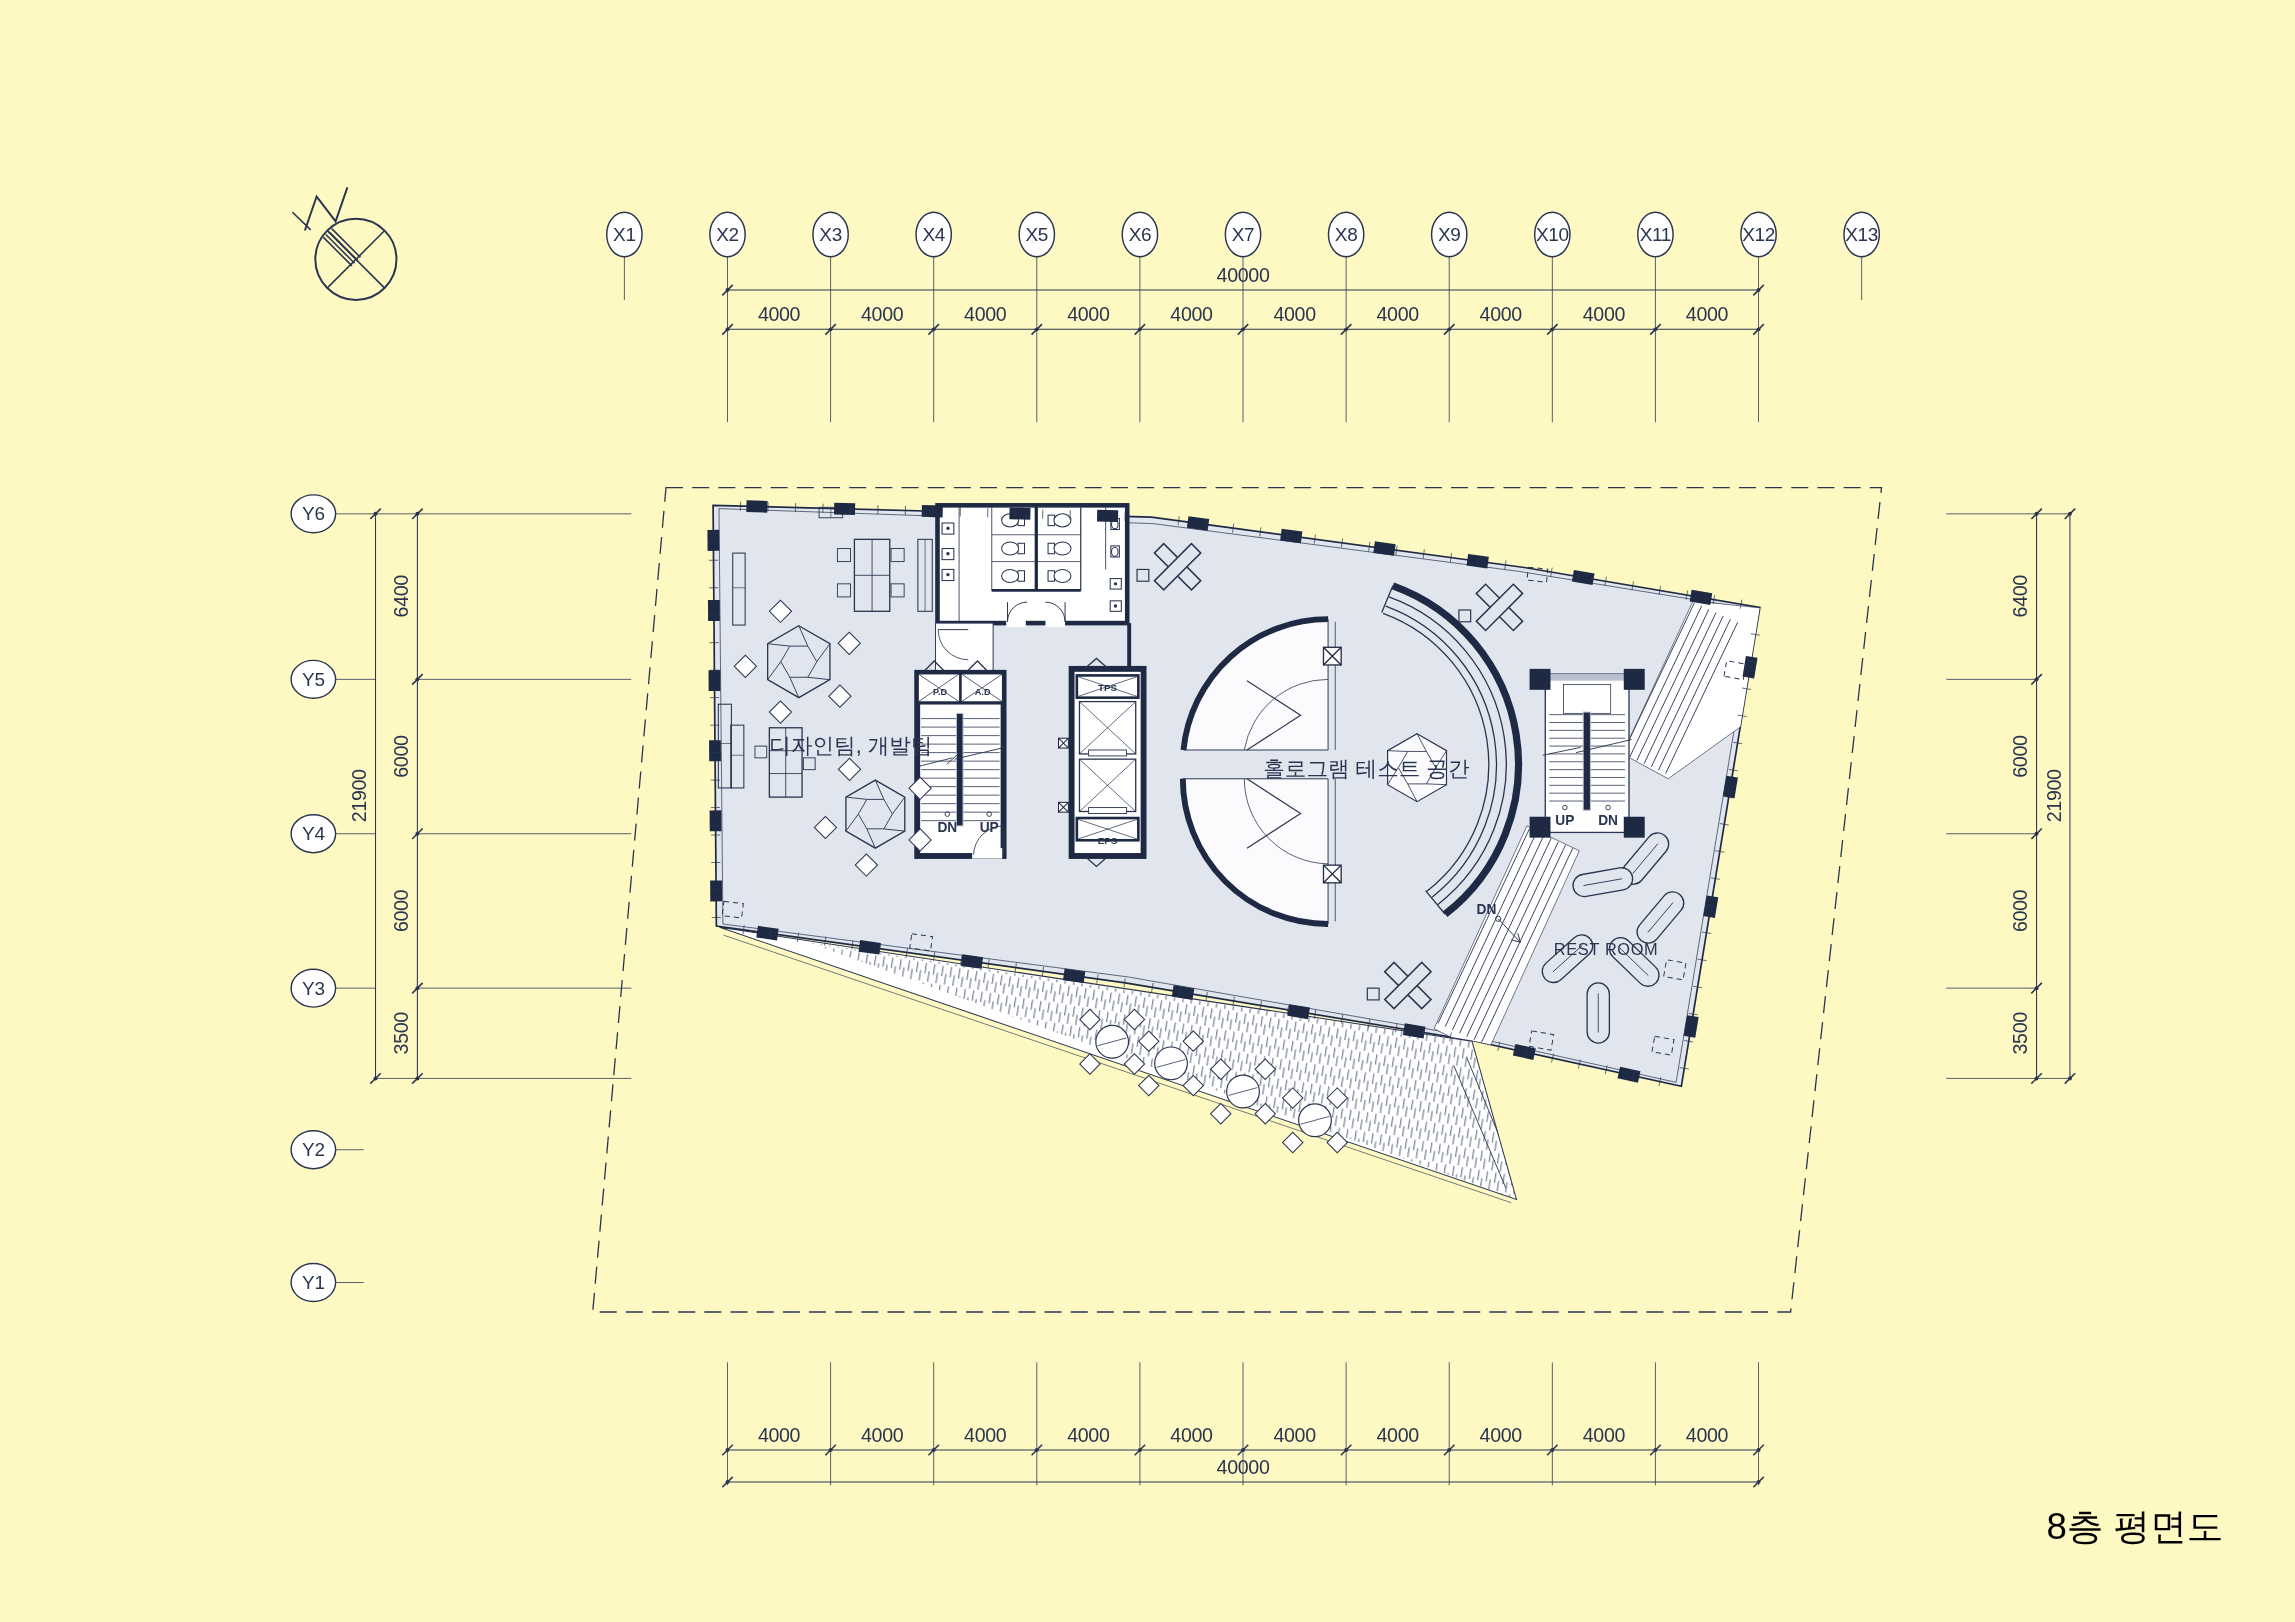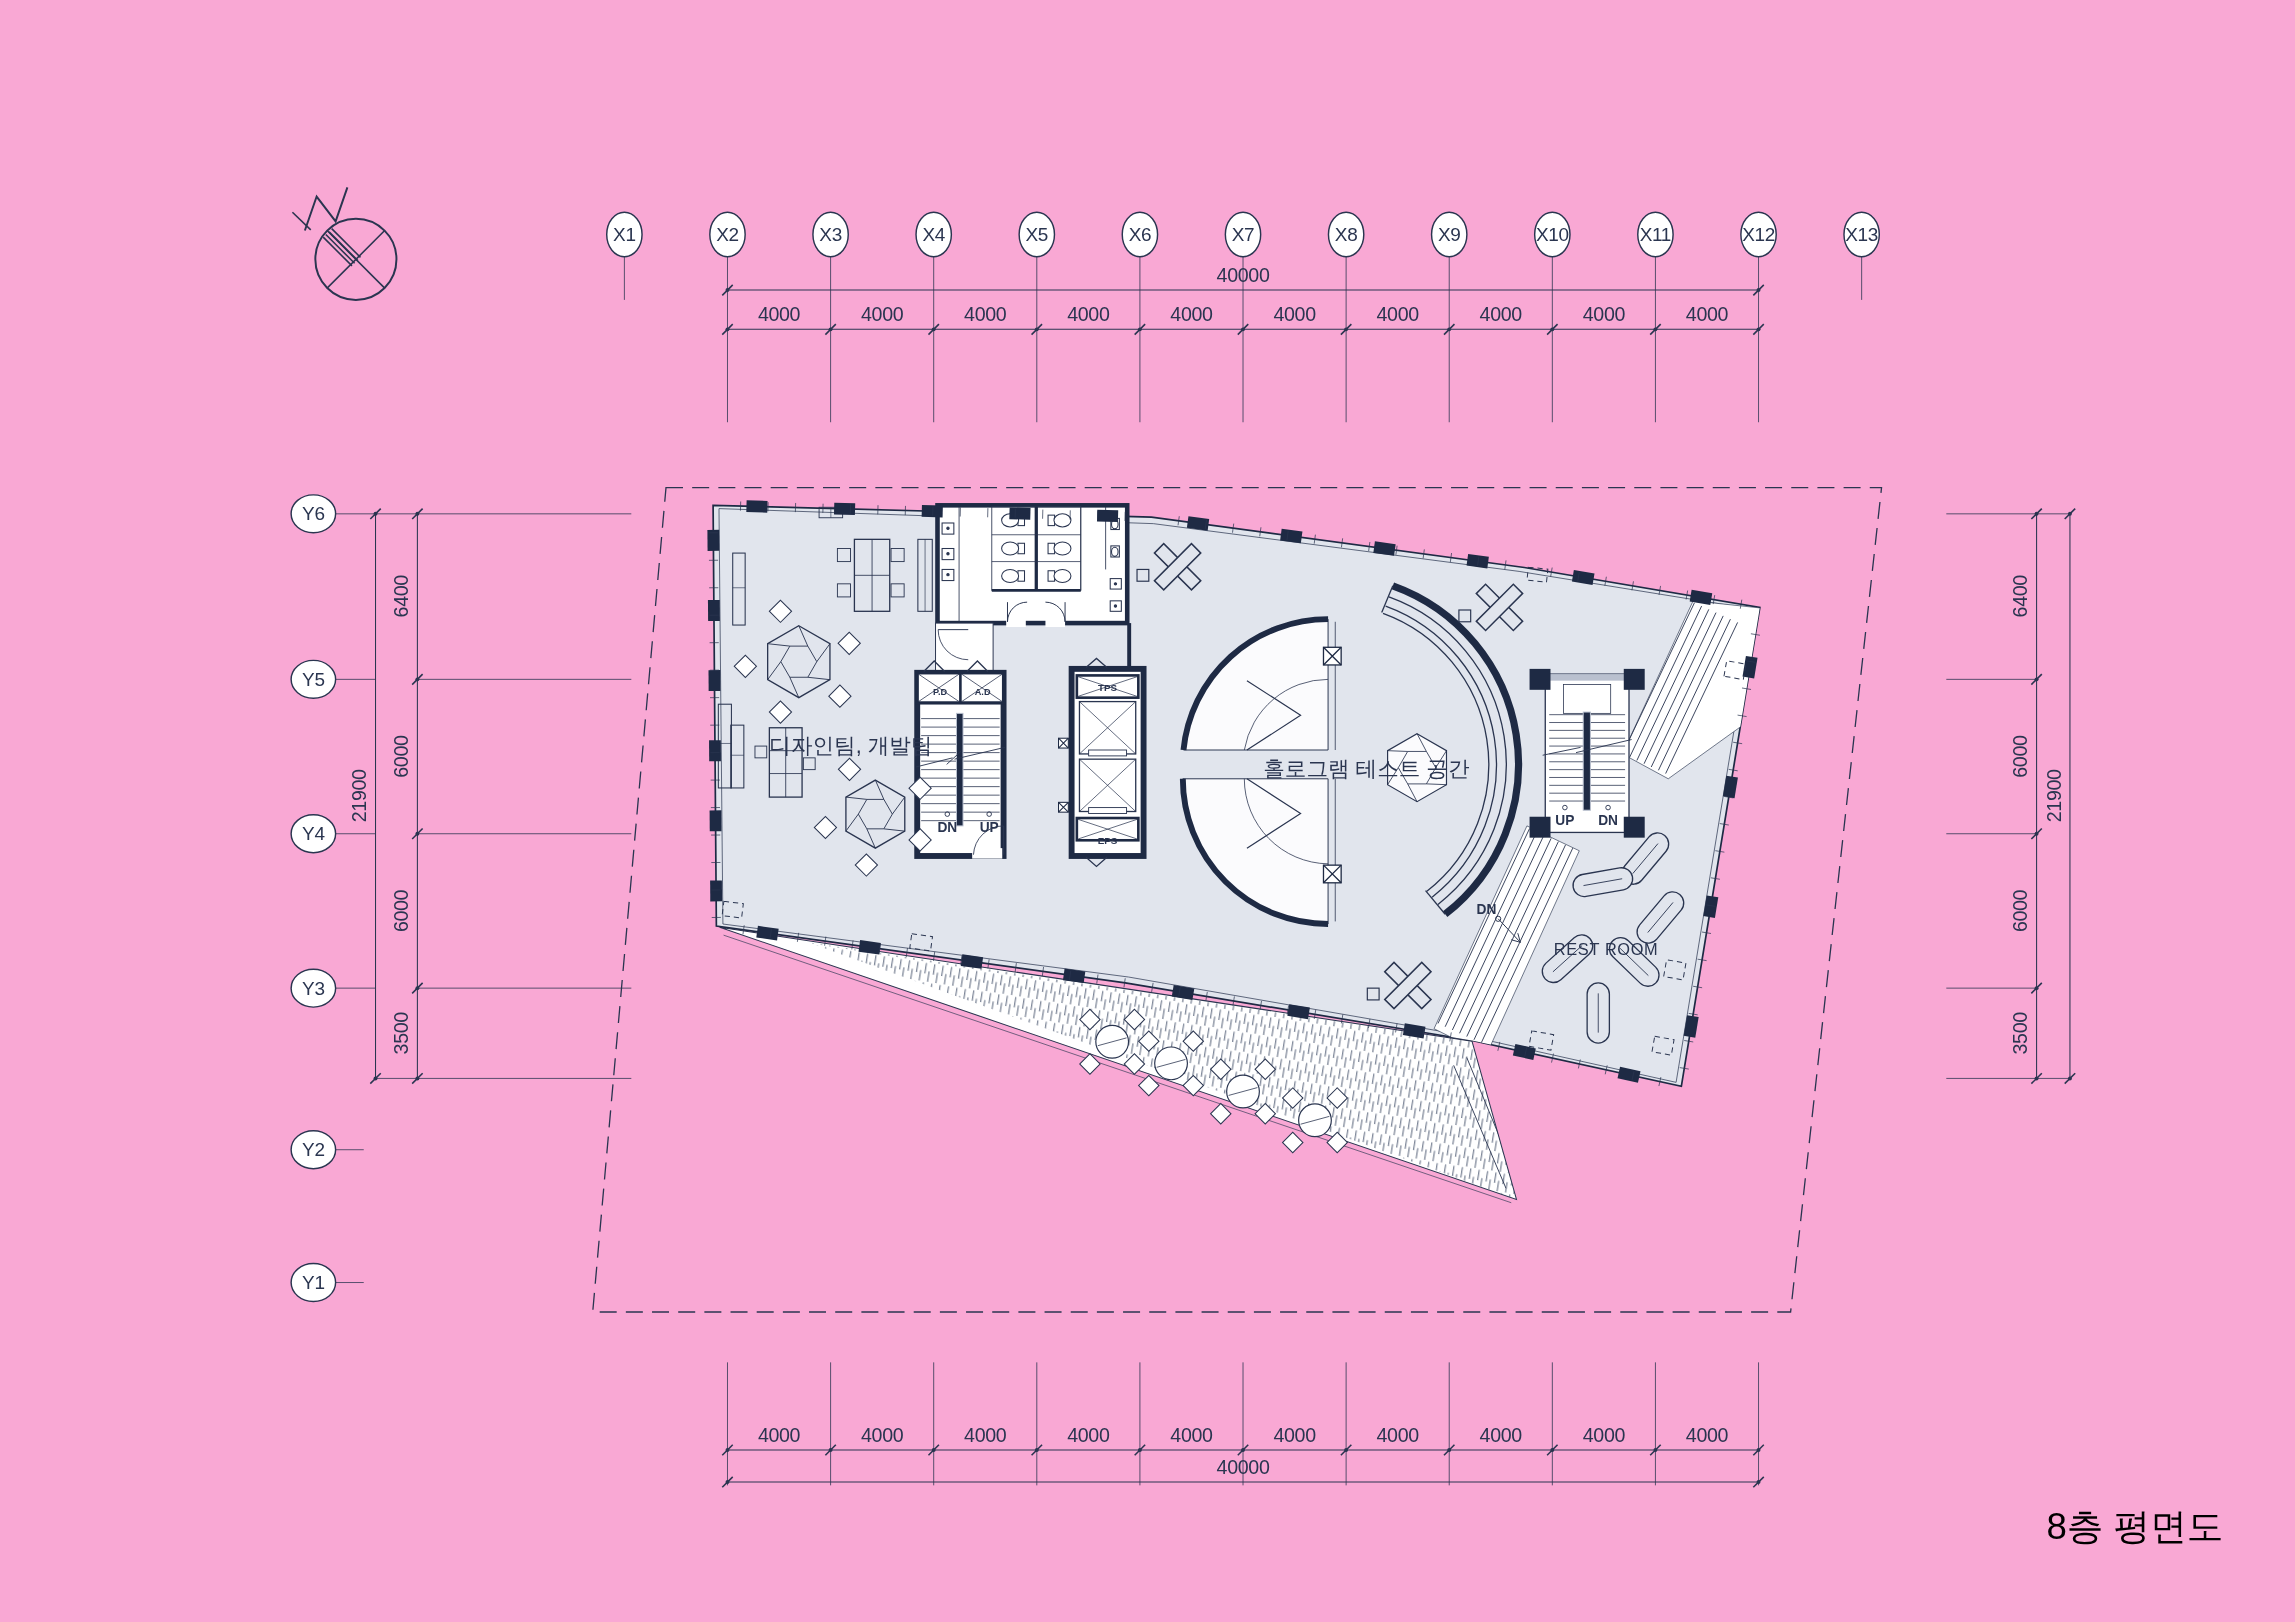--- a/index.html
+++ b/index.html
@@ -1,16 +1,16 @@
 <!DOCTYPE html>
 <html style="font-size:10.5px"><head>
 <meta charset="utf-8">
 <style>
   html,body{margin:0;padding:0;background:#fff;}
-  #page{position:relative;width:2295px;height:1623px;background:#f9a8d4;overflow:hidden;
+  #page{position:relative;width:2295px;height:1623px;background:#fef9c3;overflow:hidden;
         font-family:"Liberation Sans", sans-serif;}
   svg{position:absolute;left:0;top:0;}
   text{font-family:"Liberation Sans", sans-serif;}
   .dimtxt{letter-spacing:-0.5px;}
 </style>
 </head>
 <body>
 <div id="page">
 
 <svg id="plan-svg" width="2295" height="1623" viewBox="0 0 3508 2480">

